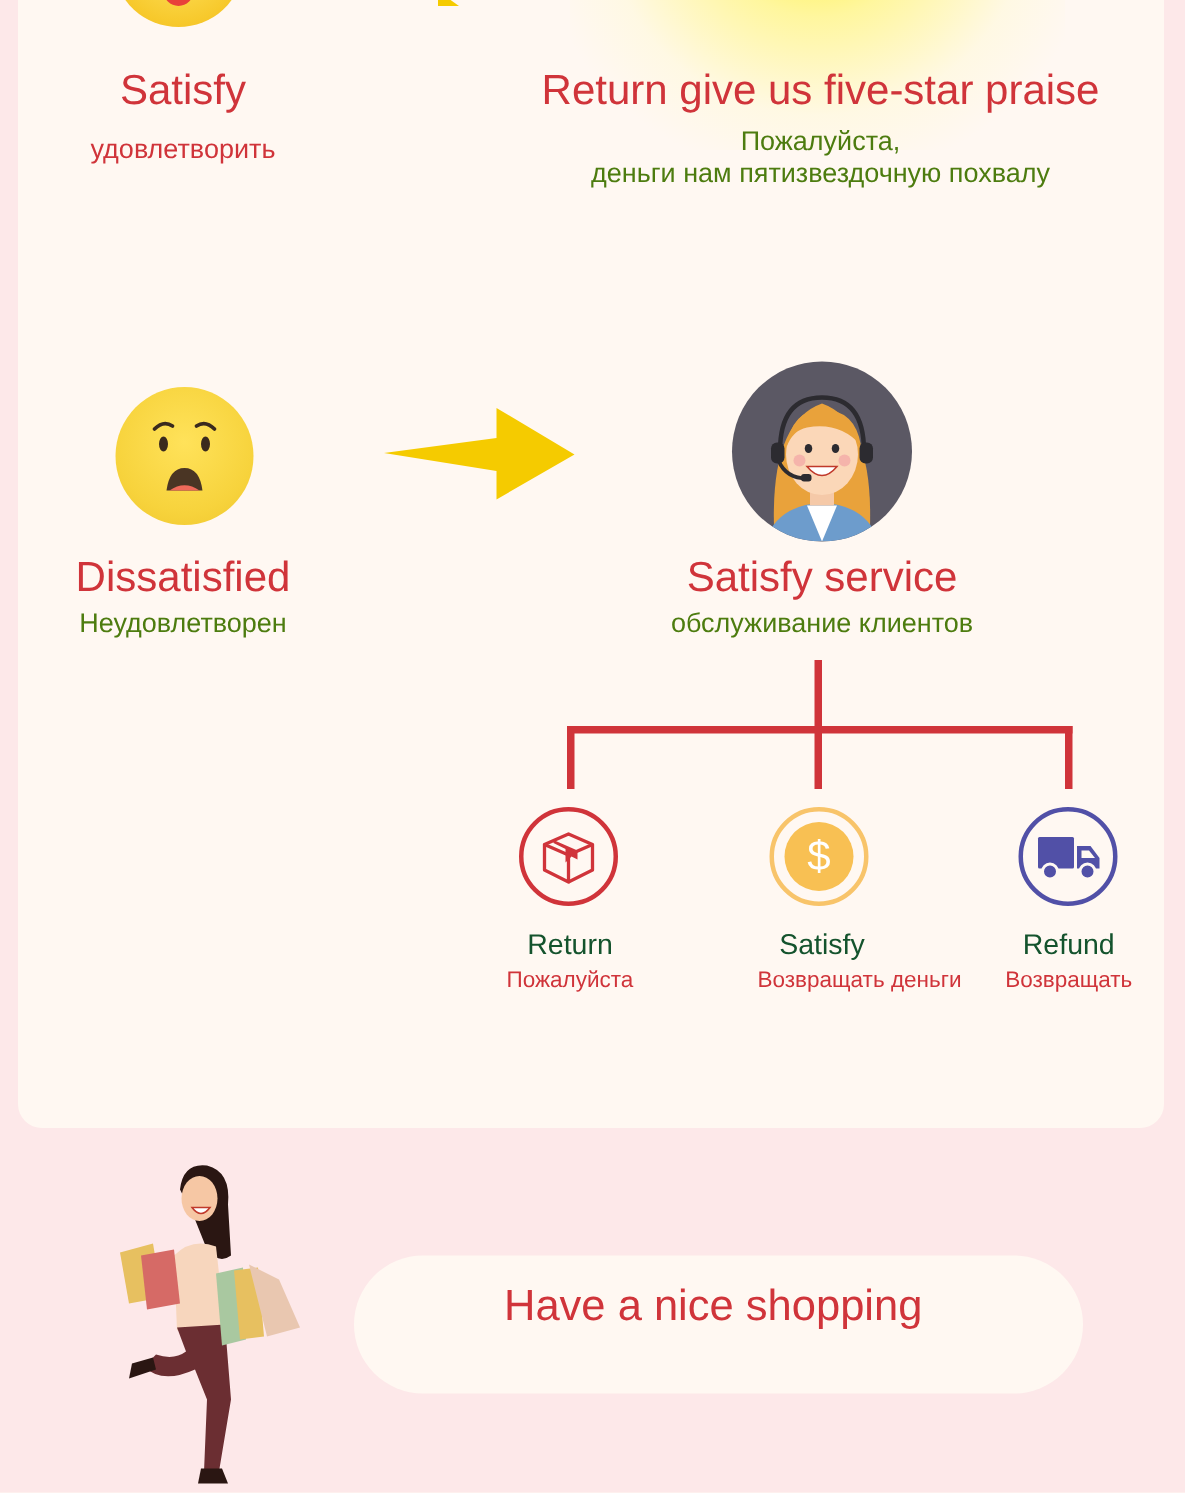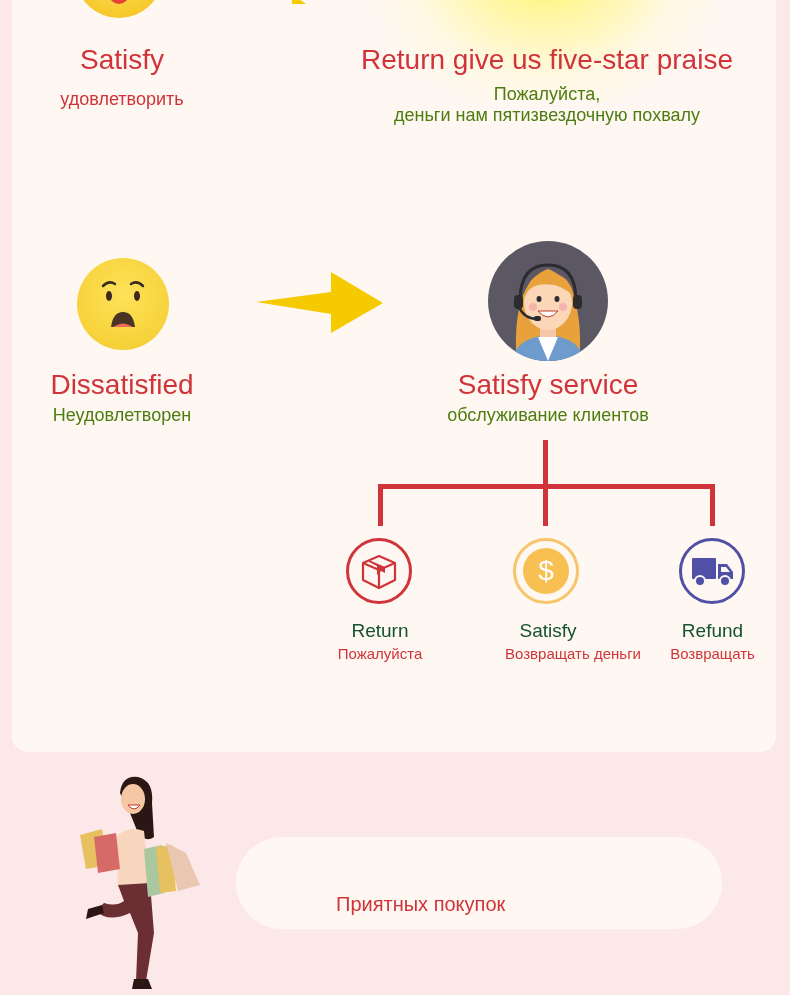--- a/index.html
+++ b/index.html
@@ -173,14 +173,14 @@
   <path d="M20 136 L34 132 L36 140 L18 146 Z" fill="#2a1612"></path>
   <path d="M66 206 L80 206 L84 216 L64 216 Z" fill="#2a1612"></path>
   <polygon points="12,62 34,56 40,92 18,96" fill="#e7c060"></polygon>
   <polygon points="26,64 48,60 52,96 30,100" fill="#d66a66"></polygon>
   <polygon points="76,76 94,72 96,120 80,124" fill="#a9c8a0"></polygon>
   <polygon points="88,74 104,72 108,118 92,120" fill="#e7c060"></polygon>
   <polygon points="98,70 118,80 132,112 110,118" fill="#e9c7b0"></polygon>
 </svg>
 
 <div class="abs pill">
-  <div class="abs" style="left:100px; top:56px; font-size:20px; color:#d0343a;">Приятных покупок</div>
+  <div class="abs" style="left:100px; top:18px; font-size:29px; color:#d0343a;">Have a nice shopping</div>
 </div>
 
 </body></html>

